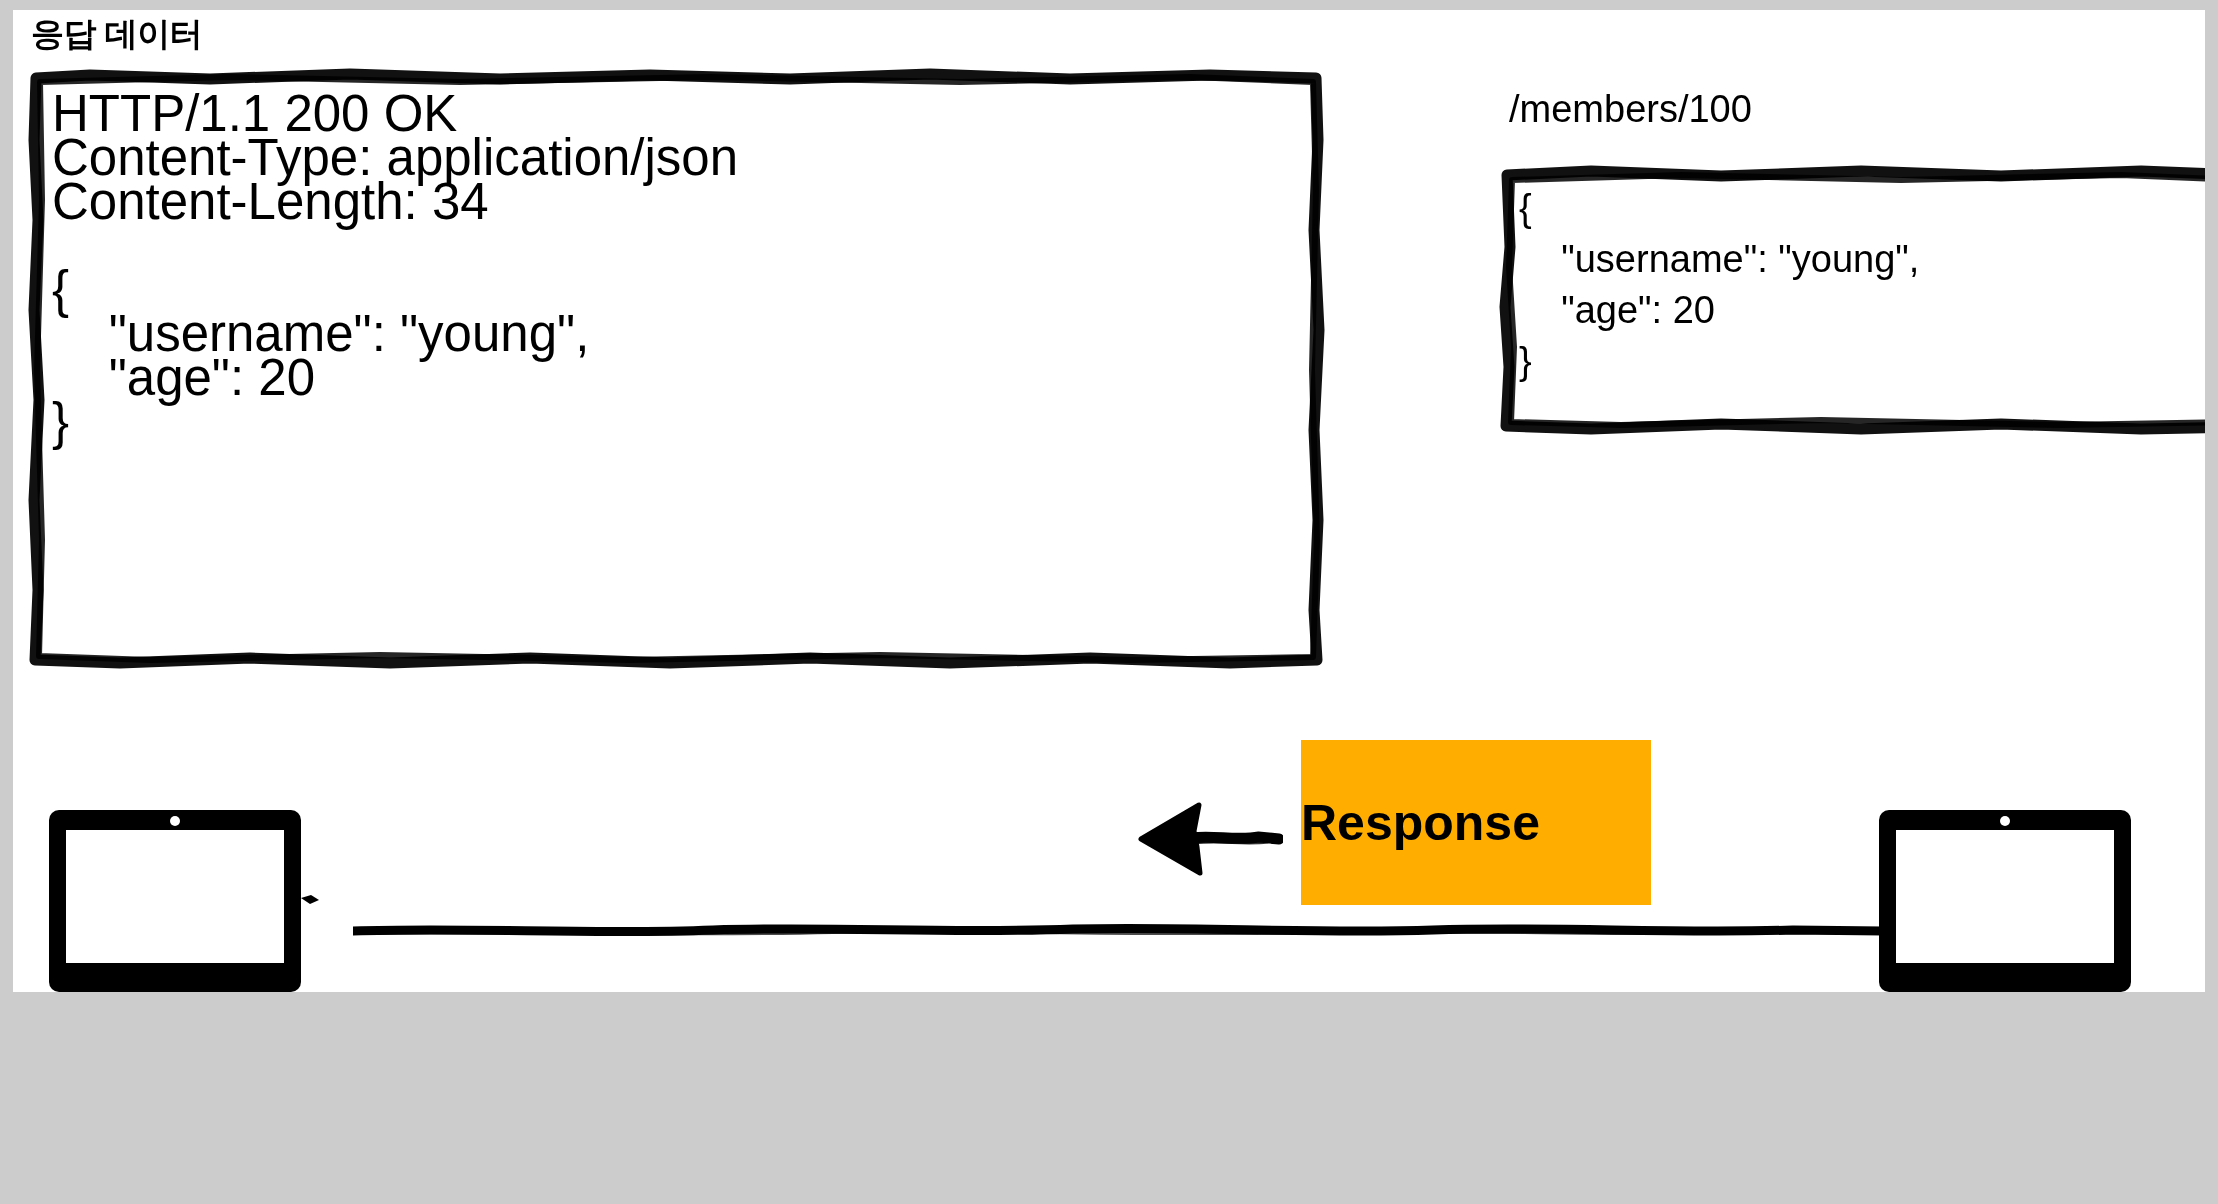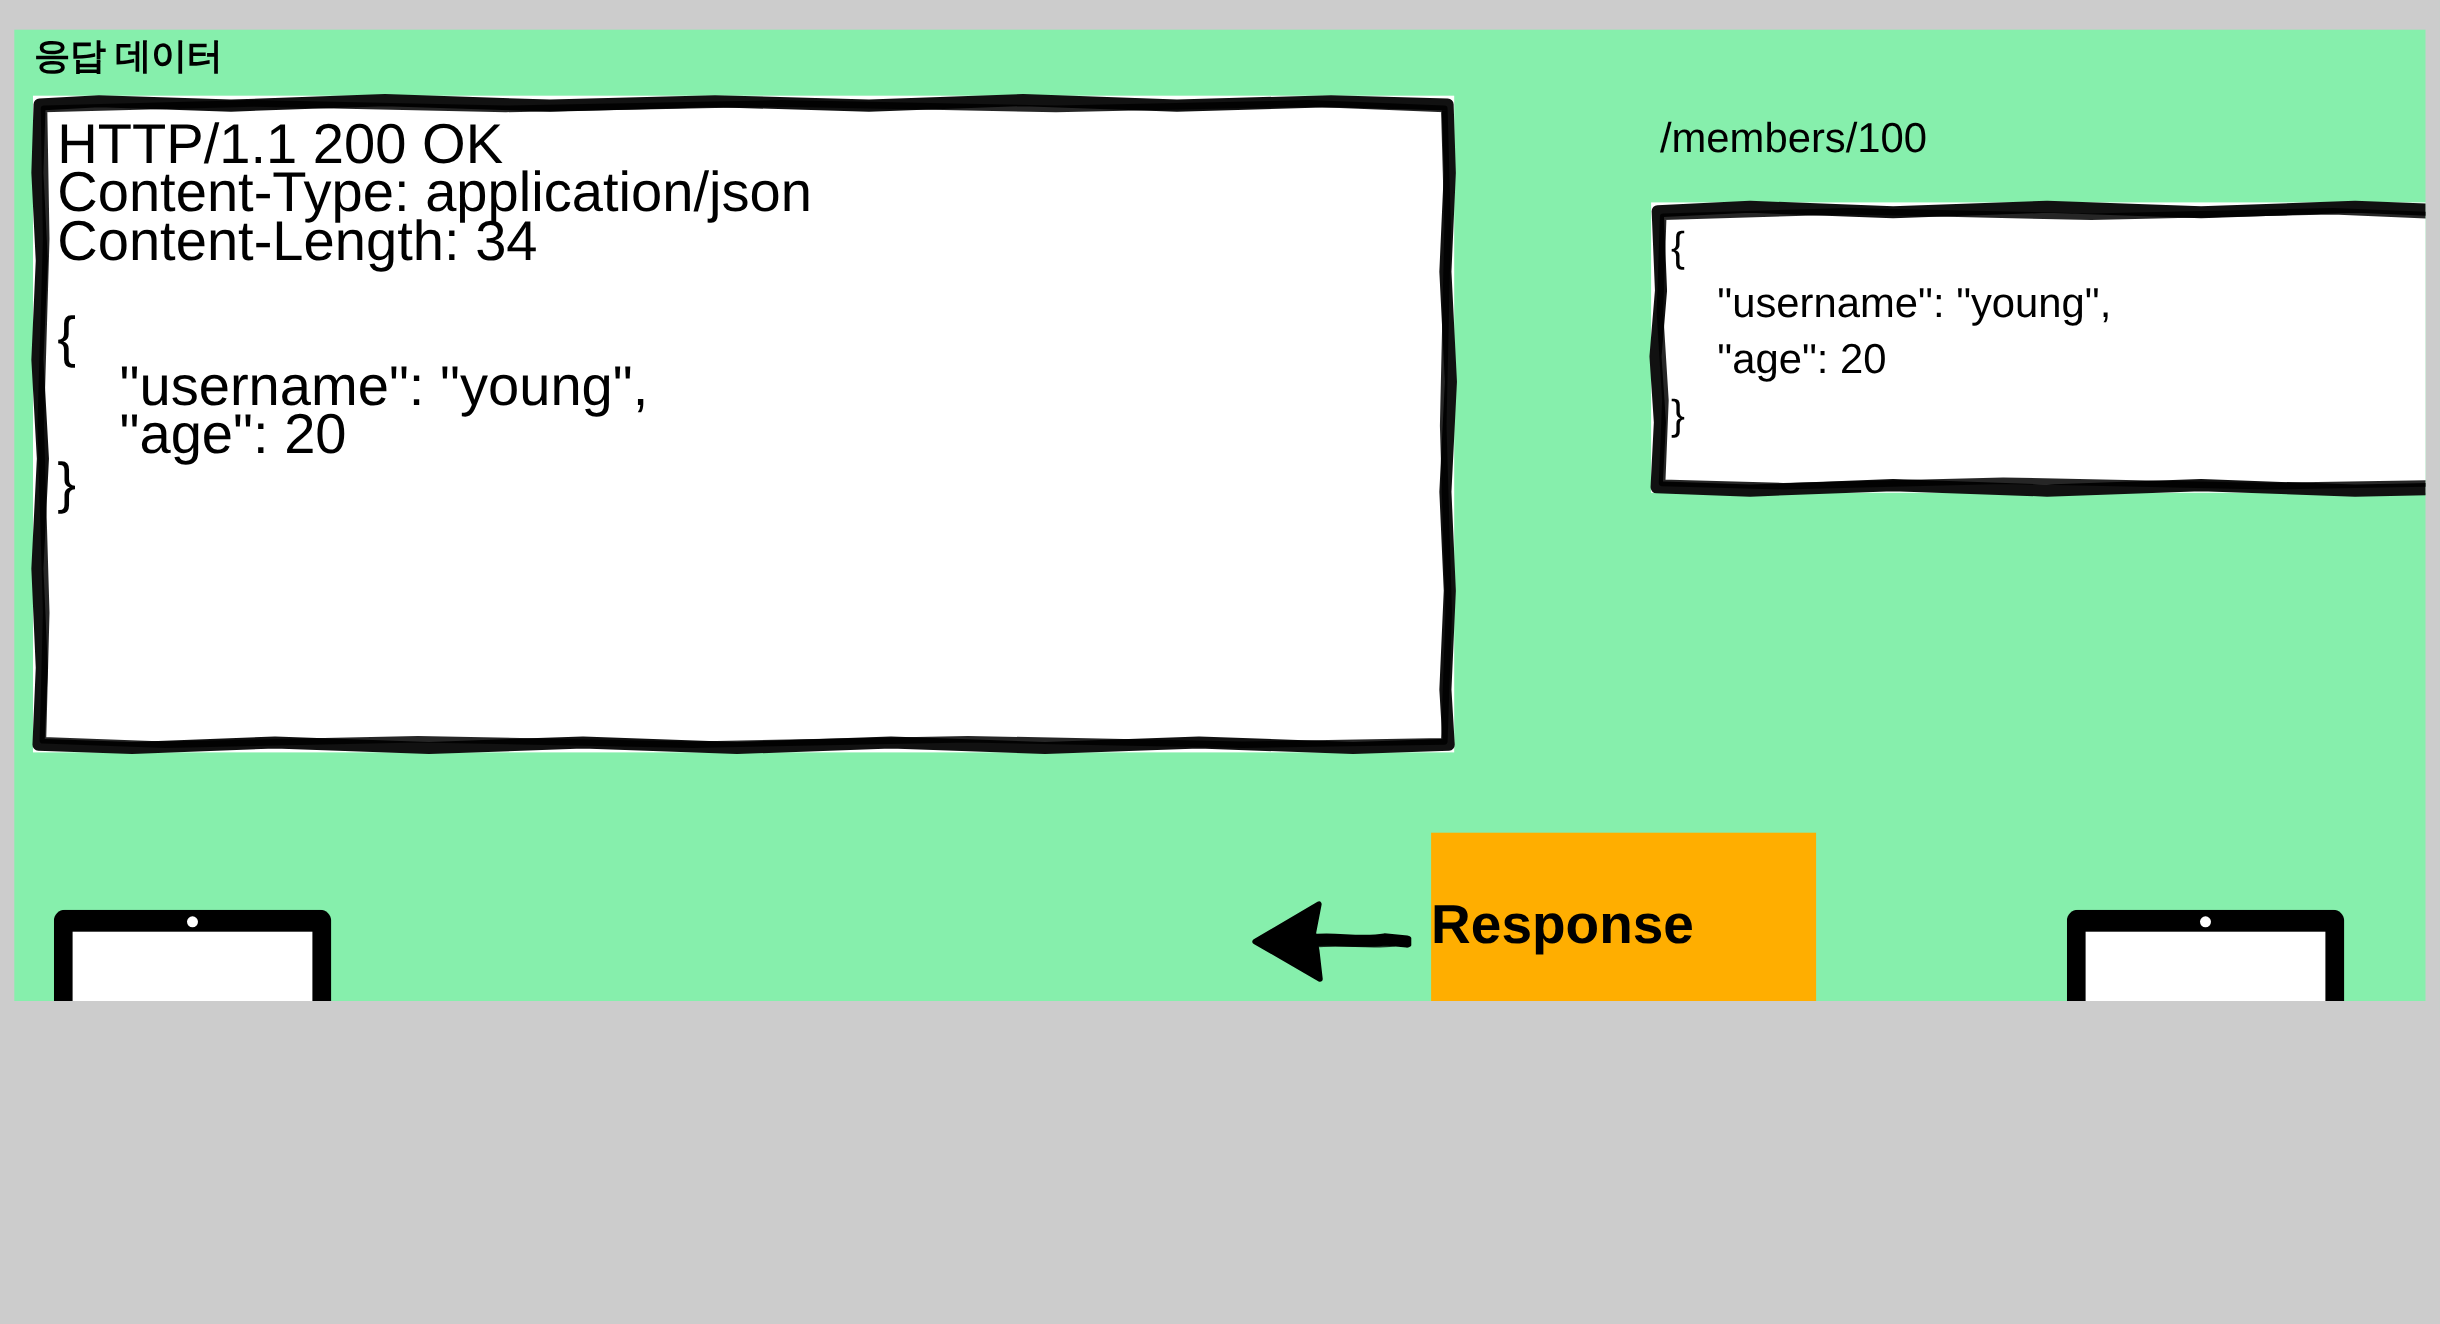--- a/index.html
+++ b/index.html
@@ -12,24 +12,24 @@
     width: 2218px;
     height: 1204px;
     overflow: hidden;
     font-family: "Liberation Sans", sans-serif;
   }
 
   
   .page {
     position: absolute;
     left: 13px;
-    top: 27px;
+    top: 10px;
     width: 2192px;
-    height: 883px;
-    background: #86efac;
+    height: 982px;
+    background: #ffffff;
     overflow: hidden;
   }
 
   
   .section-title {
     position: absolute;
     left: 18px;
     top: 2px;
     font-size: 33px;
     font-weight: bold;

